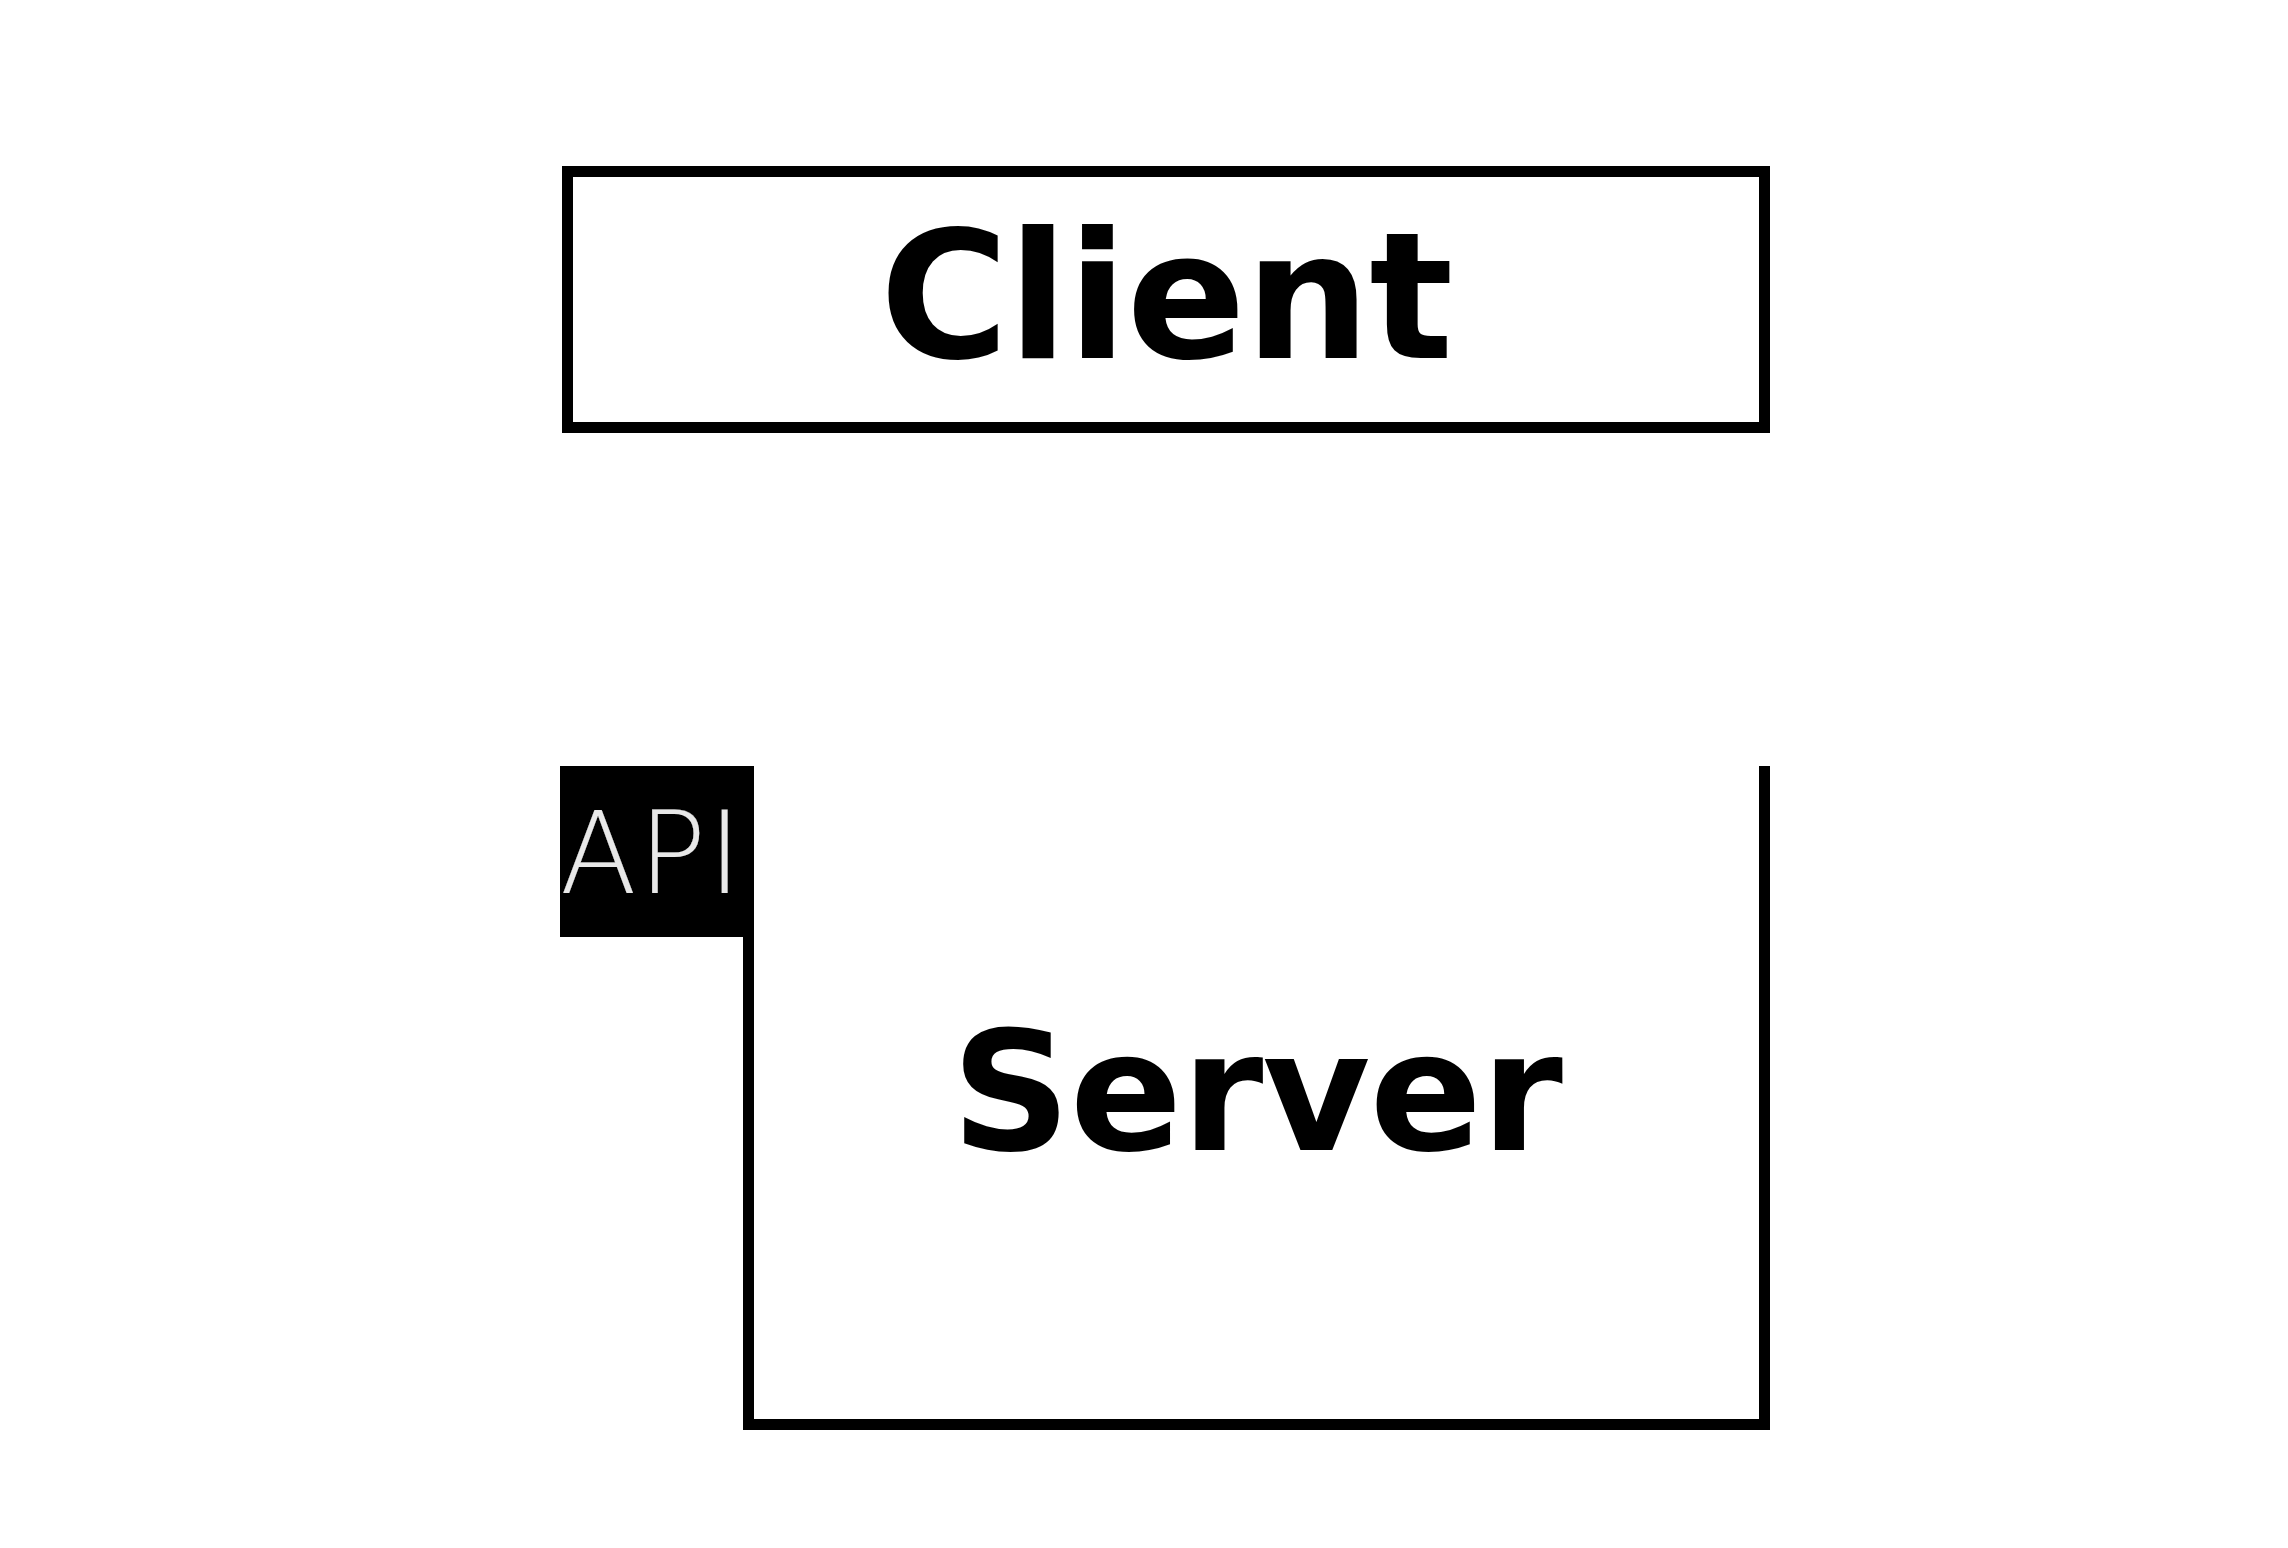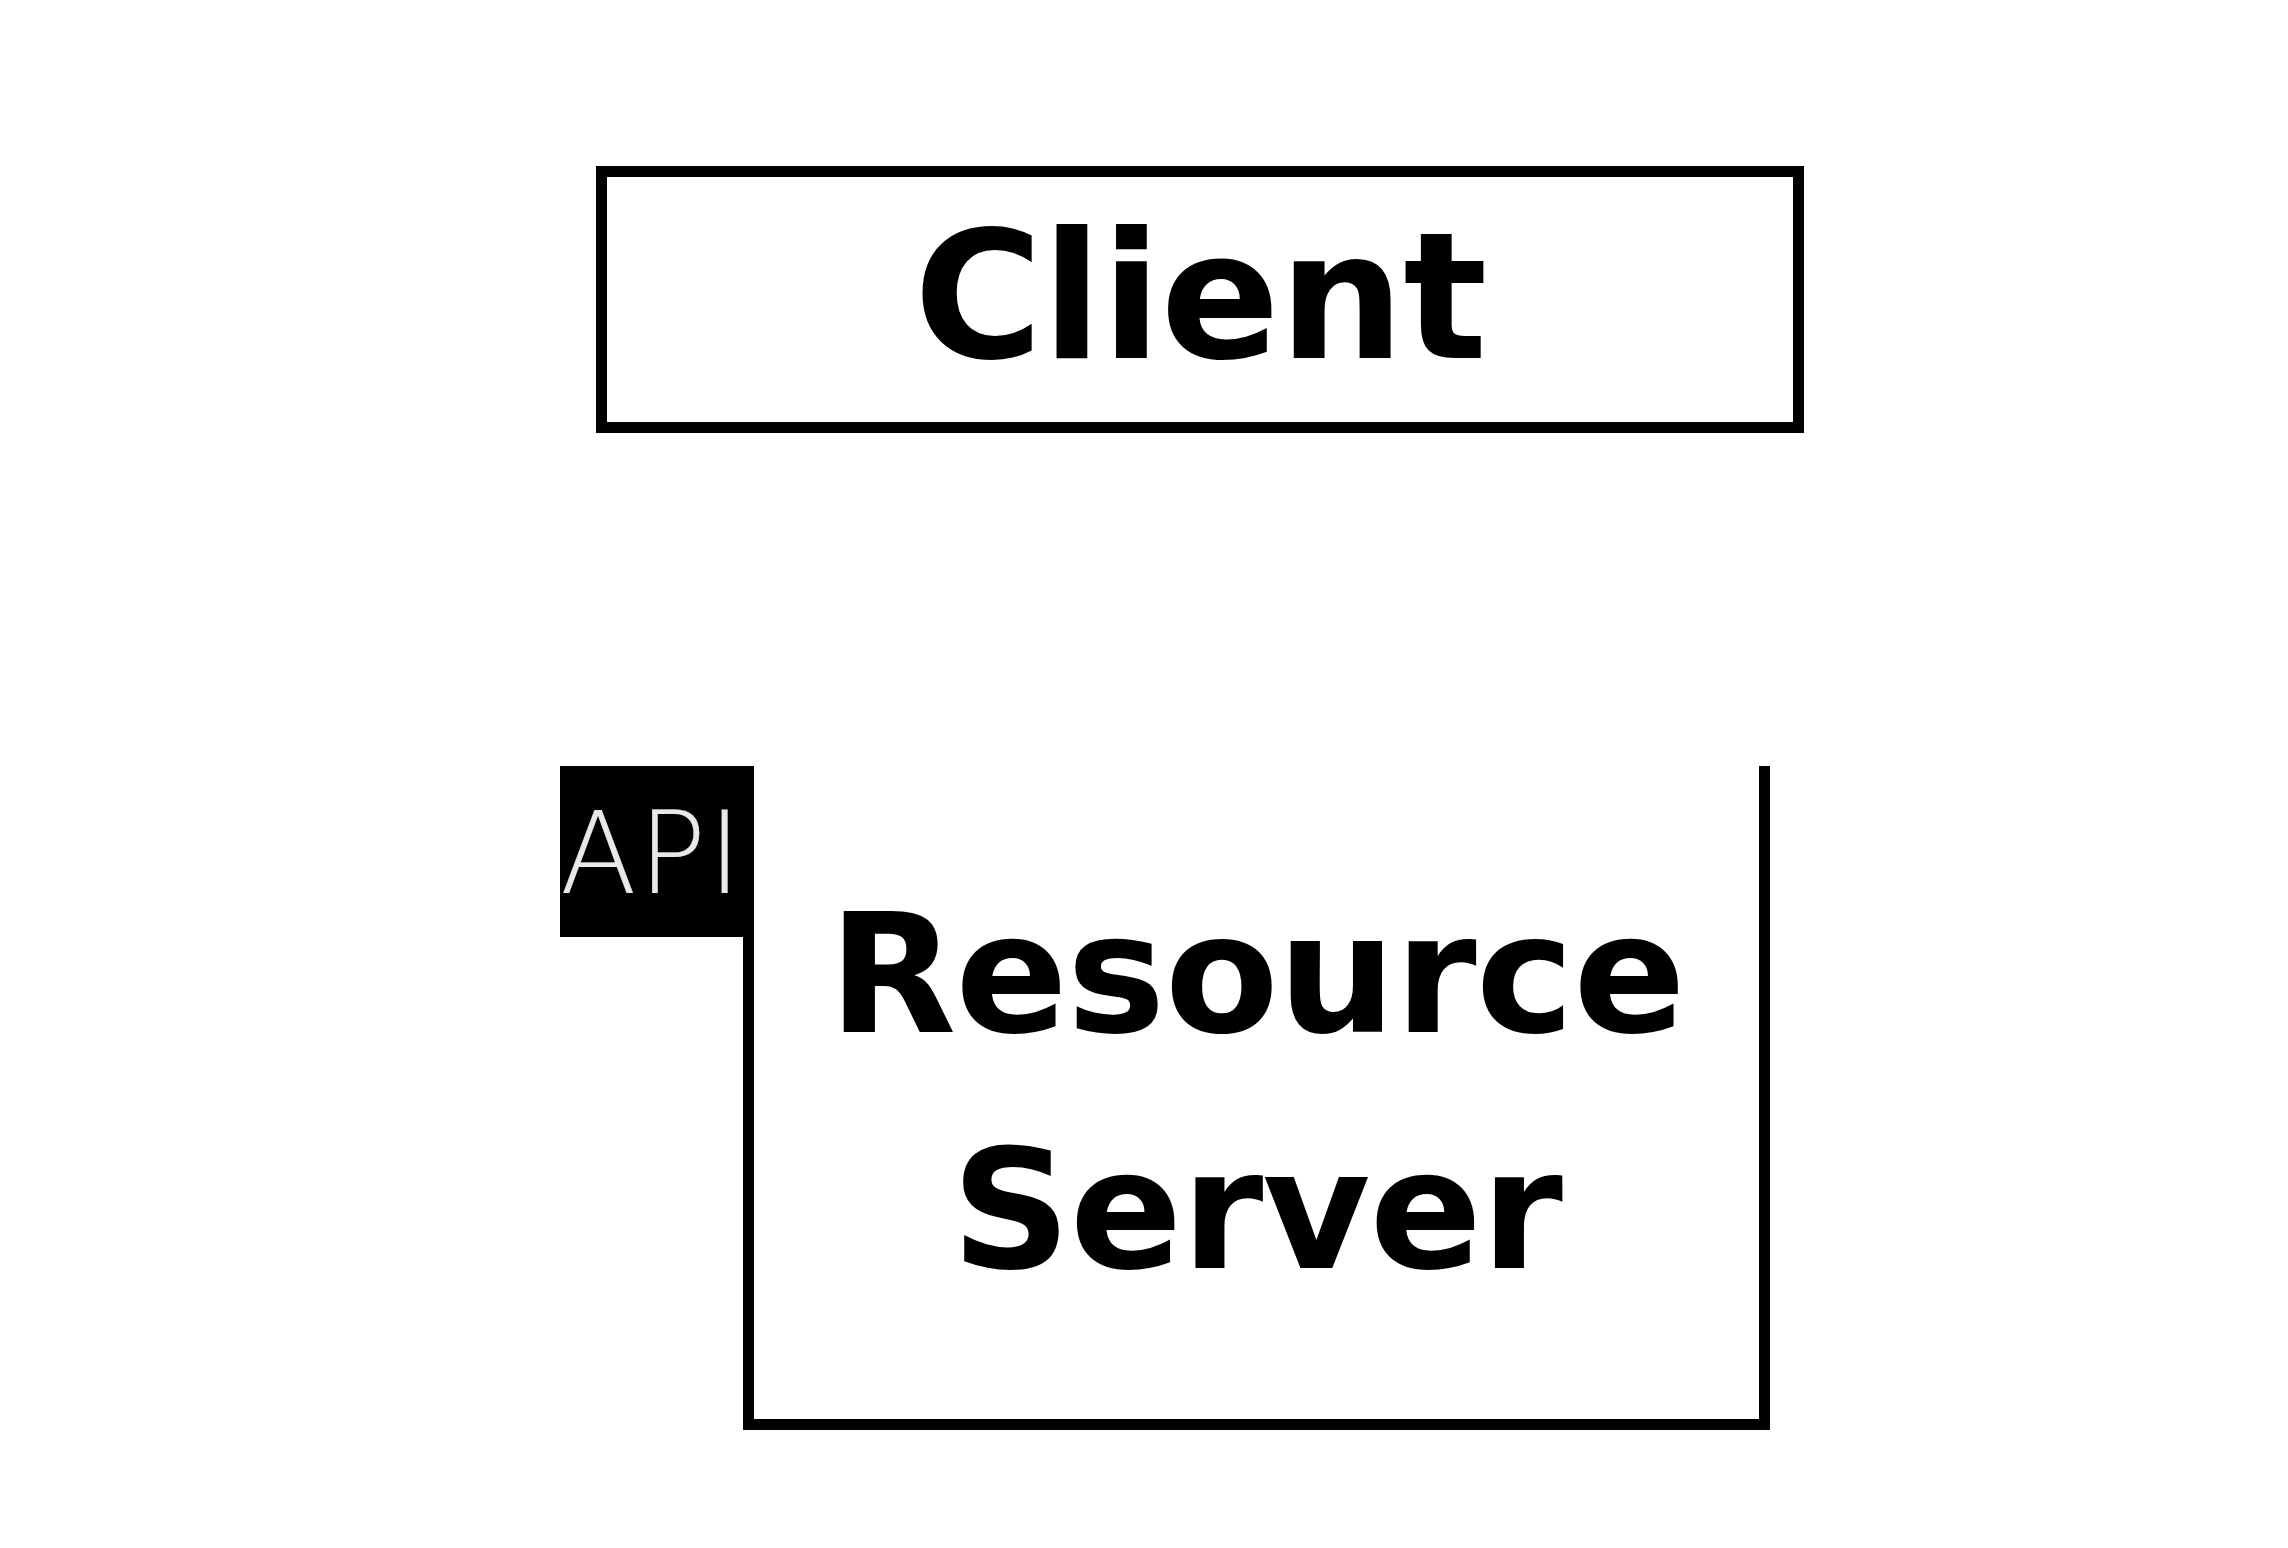--- a/index.html
+++ b/index.html
@@ -32,21 +32,20 @@
     left: 562px;
     top: 166px;
     width: 1208px;
     height: 267px;
     box-sizing: border-box;
     border: 11px solid #000000;
     background: #ffffff;
     display: flex;
     align-items: center;
     justify-content: center;
-    margin-left: 34px;
   }
   .client-label {
     font-family: "DejaVu Sans", sans-serif;
     font-weight: 700;
     font-size: 176px;
     line-height: 1;
     color: #000000;
     letter-spacing: -1px;
     white-space: nowrap;
     display: block;
@@ -127,19 +126,18 @@
     <span class="client-label">Client</span>
   </div>
 
   <div class="resource-node">
 
     <div class="api-band">
       <span class="api-label">API</span>
     </div>
 
     <div class="resource-body">
-      <span class="resource-label">Resource</span>
       <span class="resource-label">Server</span>
     </div>
 
   </div>
 
 </div>
 
 </body></html>

